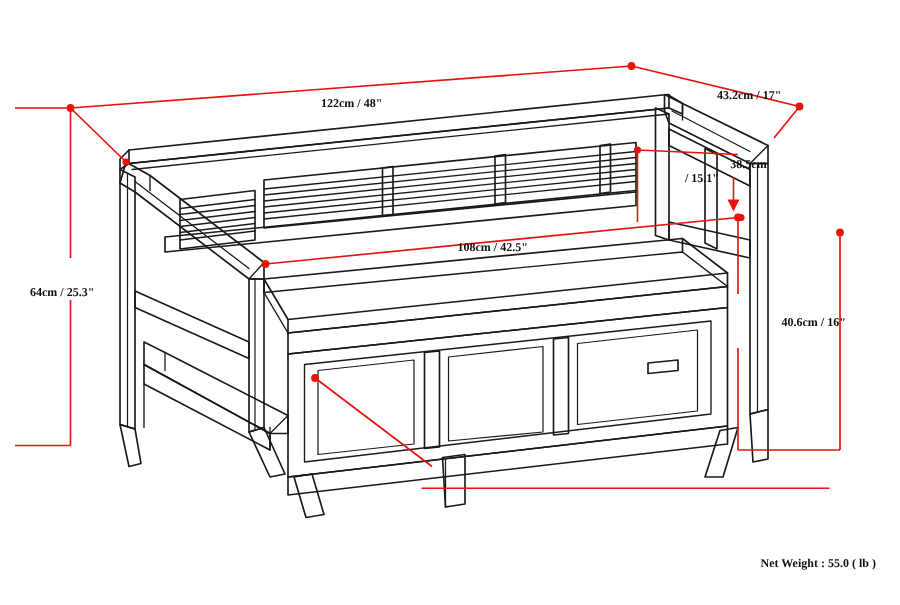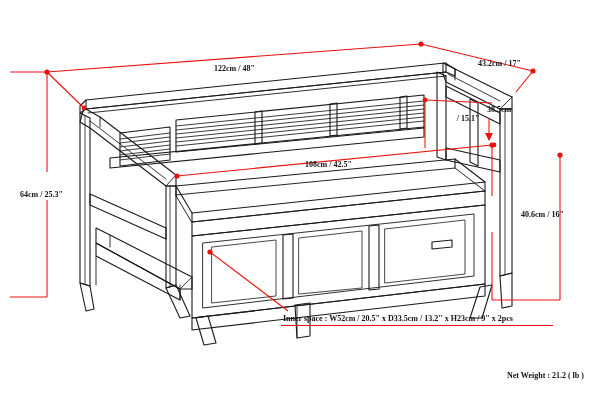--- a/index.html
+++ b/index.html
@@ -232,18 +232,17 @@
 
   <div class="dim-label dim-center" style="left:448px; top:105px; width:40px;margin-left:31px;">38.5cm</div>
   <div class="dim-label dim-center" style="left:448px; top:114px; width:40px;">/ 15.1"</div>
 
   <div class="dim-label" style="left:305px; top:160px;">108cm / 42.5"</div>
 
   <div class="dim-label" style="left:20px; top:190px;">64cm / 25.3"</div>
 
   <div class="dim-label" style="left:521px; top:210px;">40.6cm / 16"</div>
 
-  <div class="note-label" style="left:283px; top:314px;">Inner space : W52cm / 20.5" x D33.5cm / 13.2" x H23cm / 9" x 2pcs</div>
   <div class="note-underline" style="left:281px; top:325px; width:272px;"></div>
 
-  <div class="weight-label" style="left:507px; top:371px;">Net Weight : 21.2 ( lb )</div>
+  <div class="weight-label" style="left:507px; top:371px;">Net Weight : 55.0 ( lb )</div>
 
 </div>
 
 </body></html>

